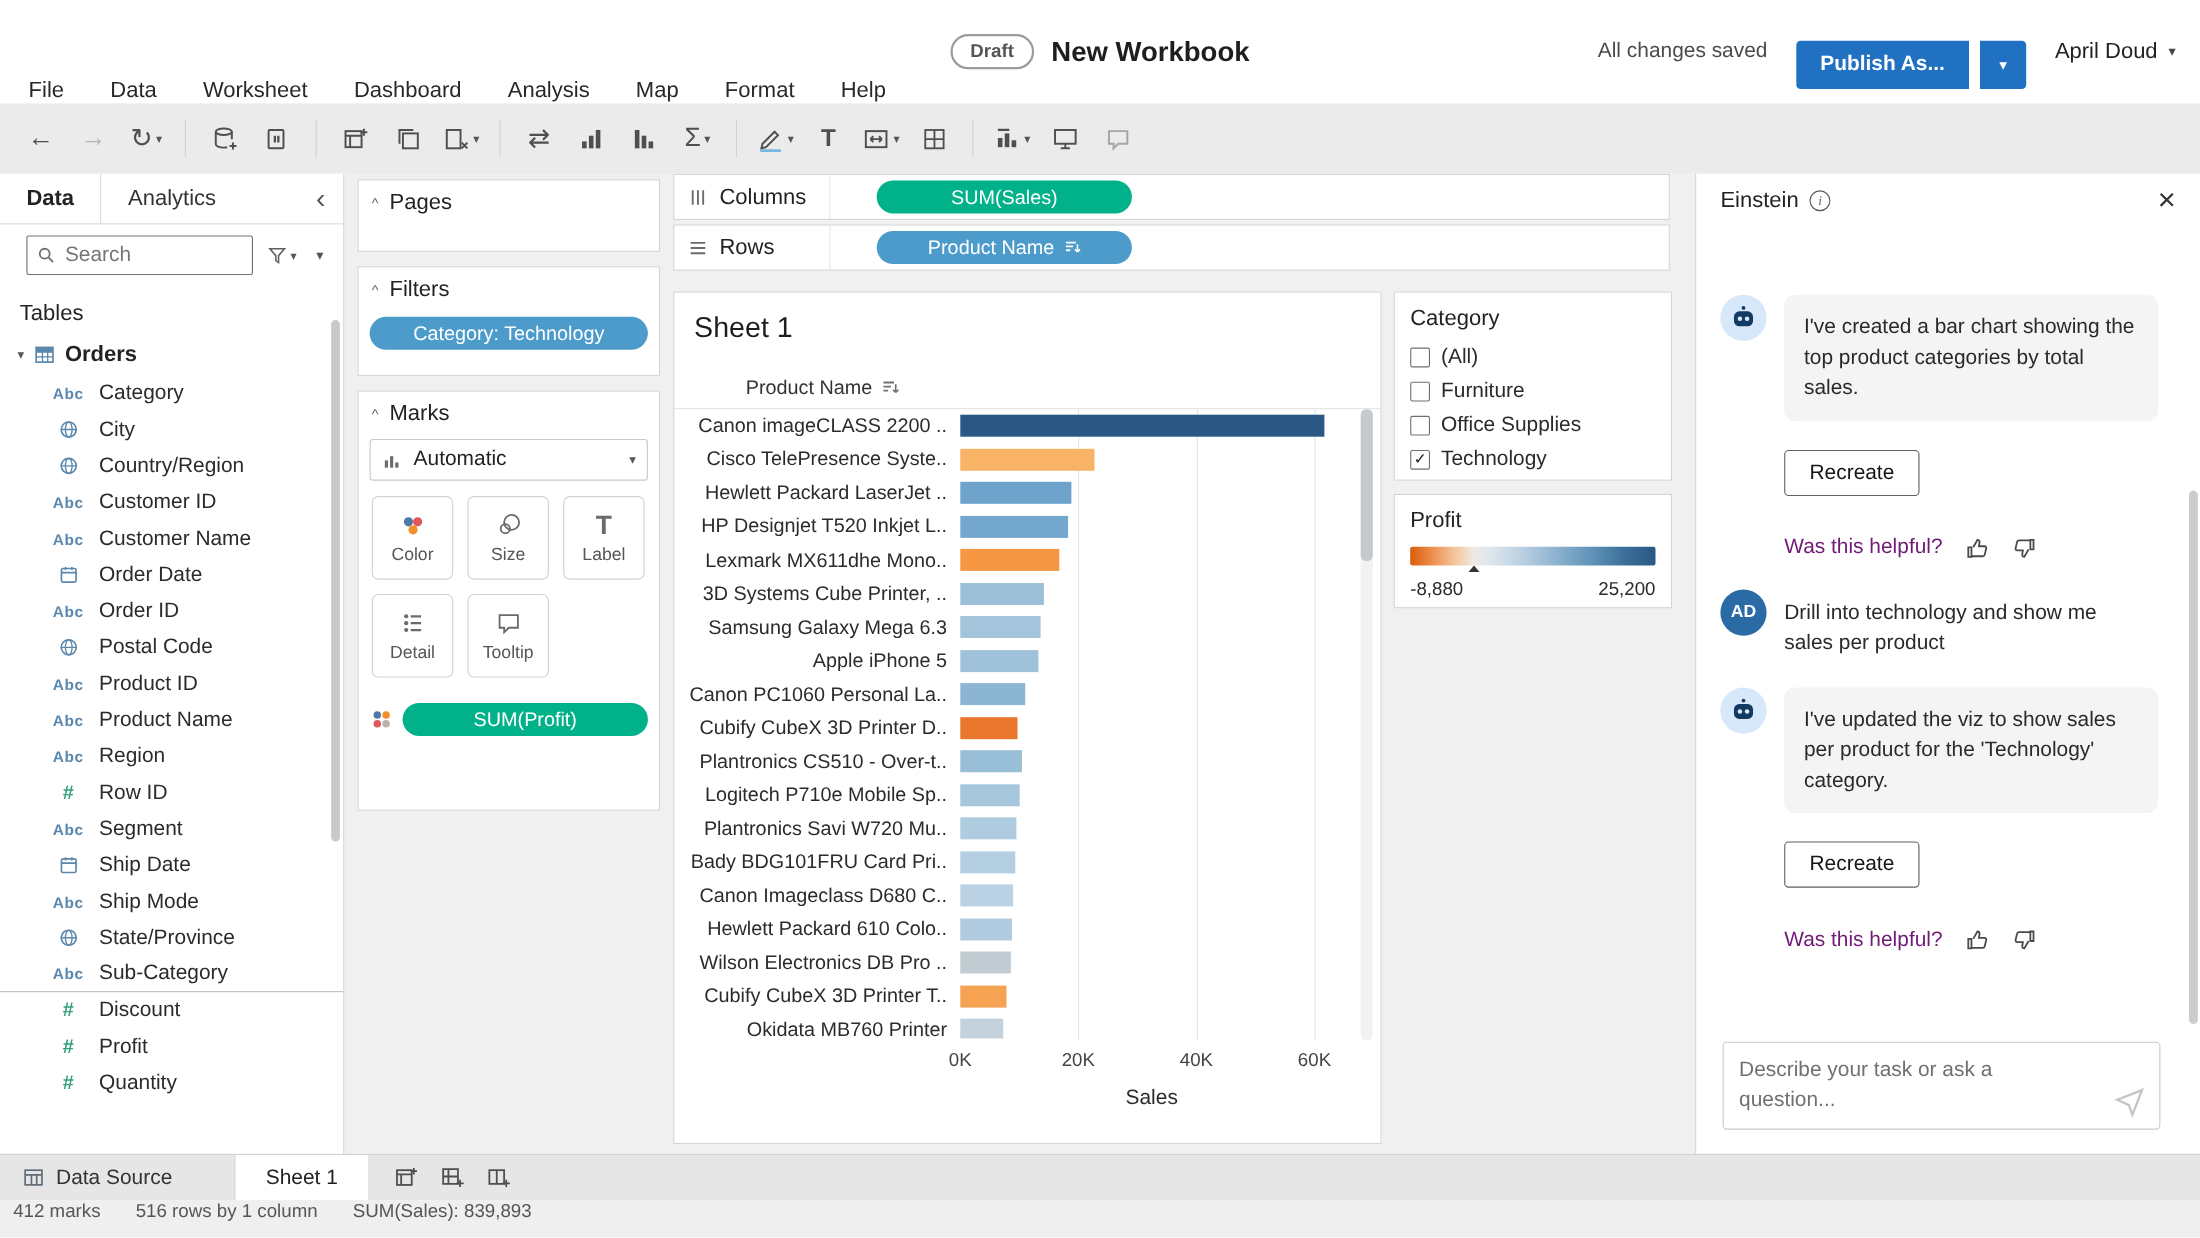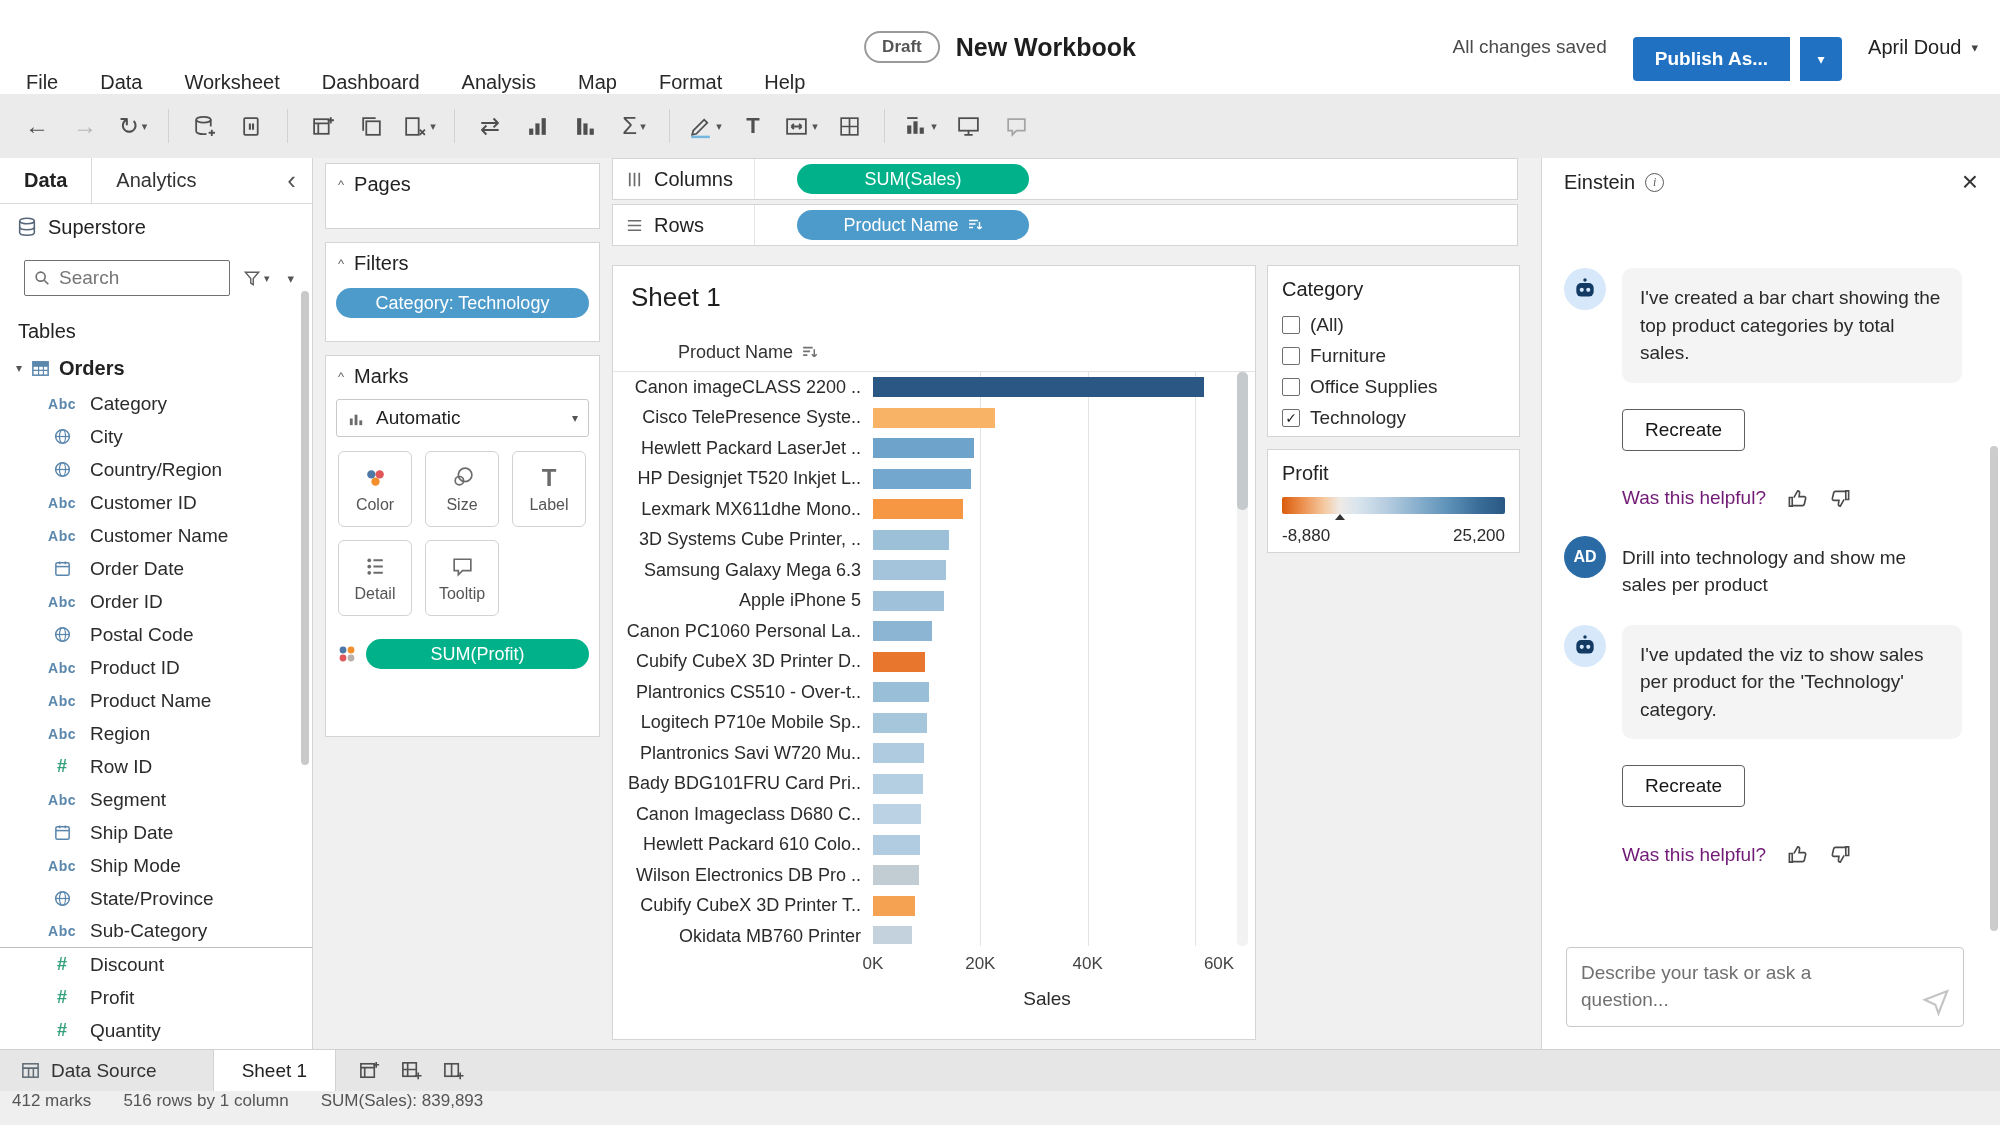--- a/index.html
+++ b/index.html
@@ -305,28 +305,20 @@
   </div>
 
   <div class="workspace"></div>
 
   <div class="datapane">
     <div class="pane-tabs">
       <div class="pane-tab active">Data</div>
       <div class="pane-tab inactive-tab">Analytics</div>
       <div class="pane-collapse">‹</div>
     </div>
-    <div class="ds-row">
-      <svg viewBox="0 0 24 24" fill="none" stroke="#57677a" stroke-width="1.7">
-          <ellipse cx="12" cy="5.5" rx="8" ry="3"></ellipse>
-          <path d="M4 5.5V18c0 1.7 3.6 3 8 3s8-1.3 8-3V5.5"></path>
-          <path d="M4 12c0 1.7 3.6 3 8 3s8-1.3 8-3"></path>
-        </svg>
-      <span>Superstore</span>
-    </div>
     <div class="search-row">
       <div class="search-box">
         <svg viewBox="0 0 20 20" fill="none" stroke="#6e6e6e" stroke-width="1.8">
             <circle cx="8.5" cy="8.5" r="5"></circle>
             <path d="M12.5 12.5L17 17"></path>
           </svg>
         <span class="ph">Search</span>
       </div>
       <span class="funnel-wrap">
         <svg viewBox="0 0 24 24" fill="none" stroke="#5f5f5f" stroke-width="1.7">
@@ -737,21 +729,21 @@
           <div class="clabel">Okidata MB760 Printer</div>
           <div class="ctrack">
             <div class="cbar" style="width: 39.445px; background: rgb(195, 210, 221);"></div>
           </div>
         </div>
       </div>
     <div id="axis-ticks">
         <span class="tick" style="left: 0px;">0K</span>
         <span class="tick" style="left: 107.333px;">20K</span>
         <span class="tick" style="left: 214.667px;">40K</span>
-        <span class="tick" style="left: 322px; margin-left: 24px;">60K</span>
+        <span class="tick" style="left: 322px;">60K</span>
       </div>
     <div class="axis-label">Sales</div>
     <div class="sheet-scroll">
         <div class="thumb"></div>
       </div>
   </div>
 
   <div class="legend-card" id="category-card">
     <div class="legend-title">Category</div>
     <div id="cat-items">

